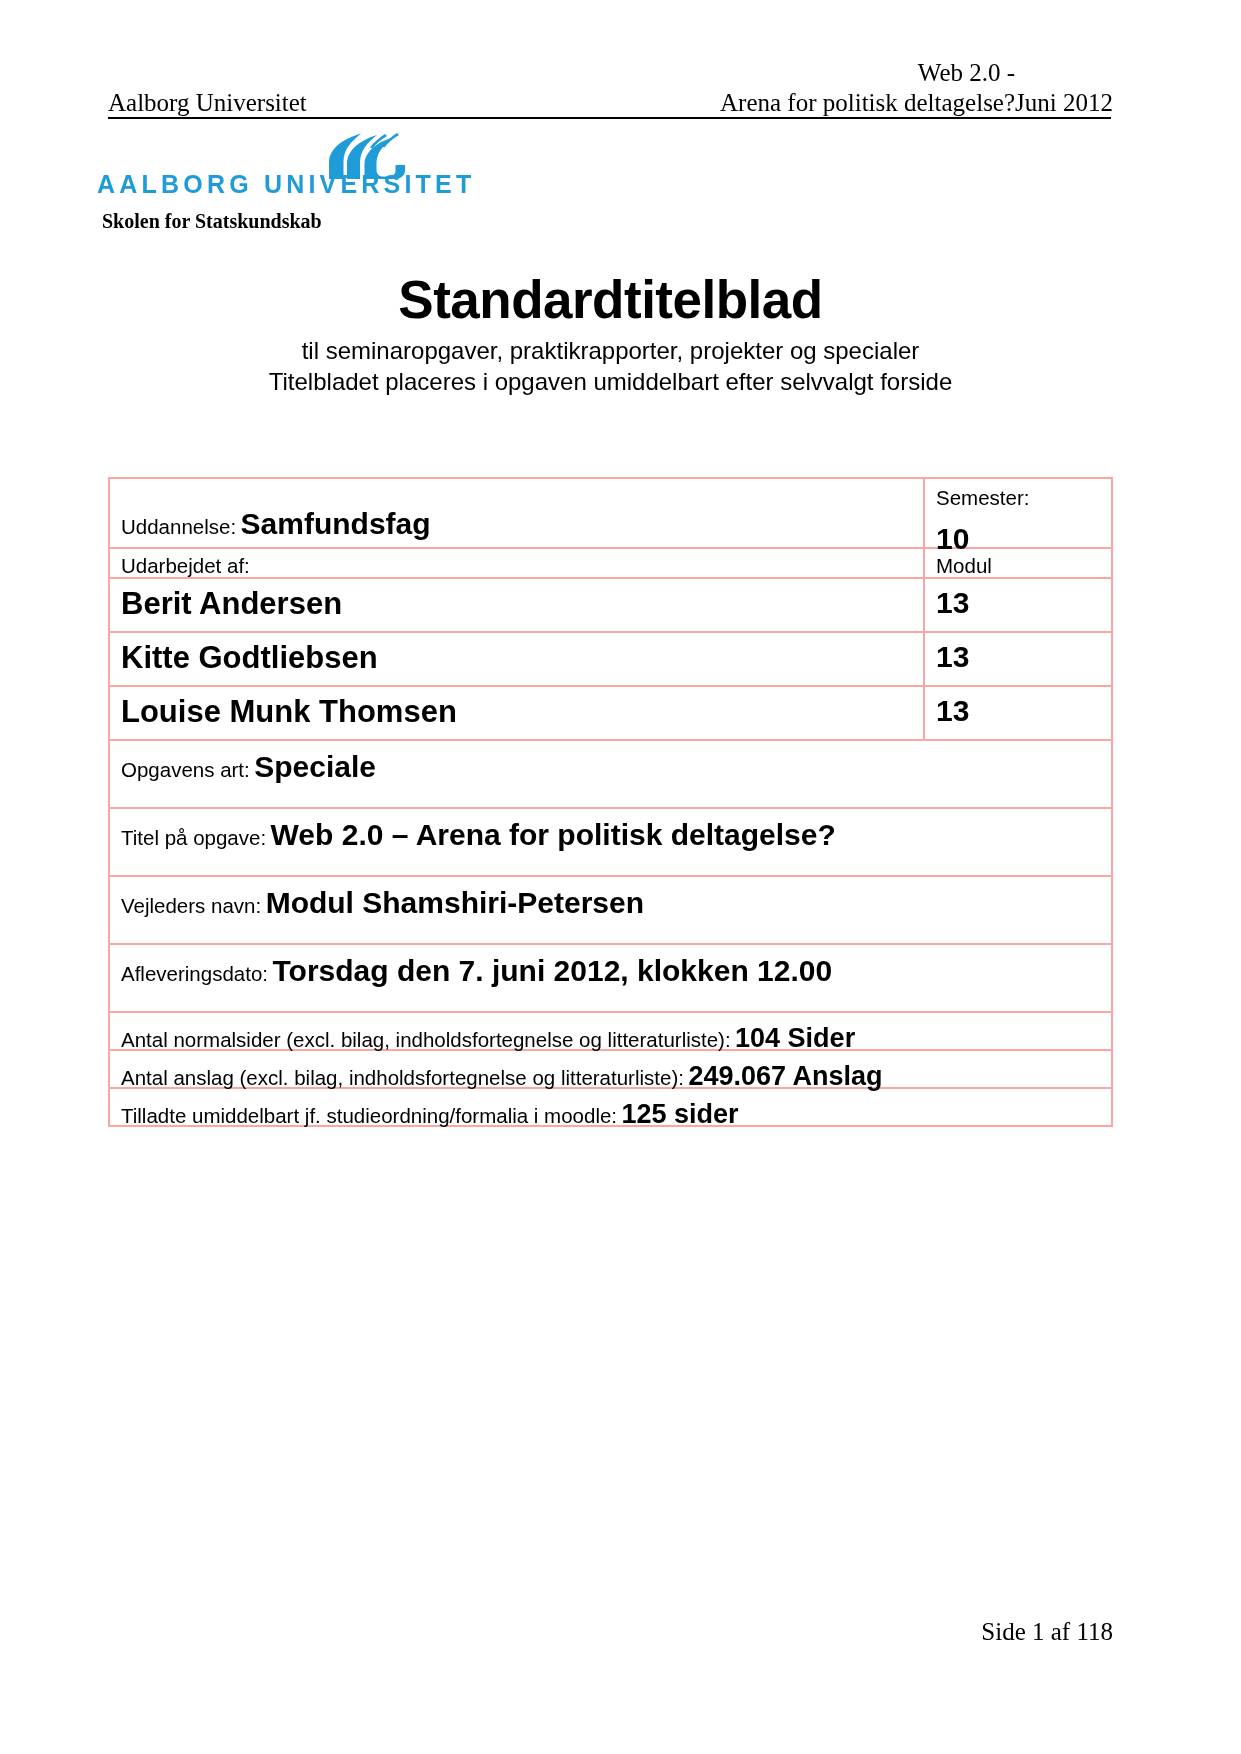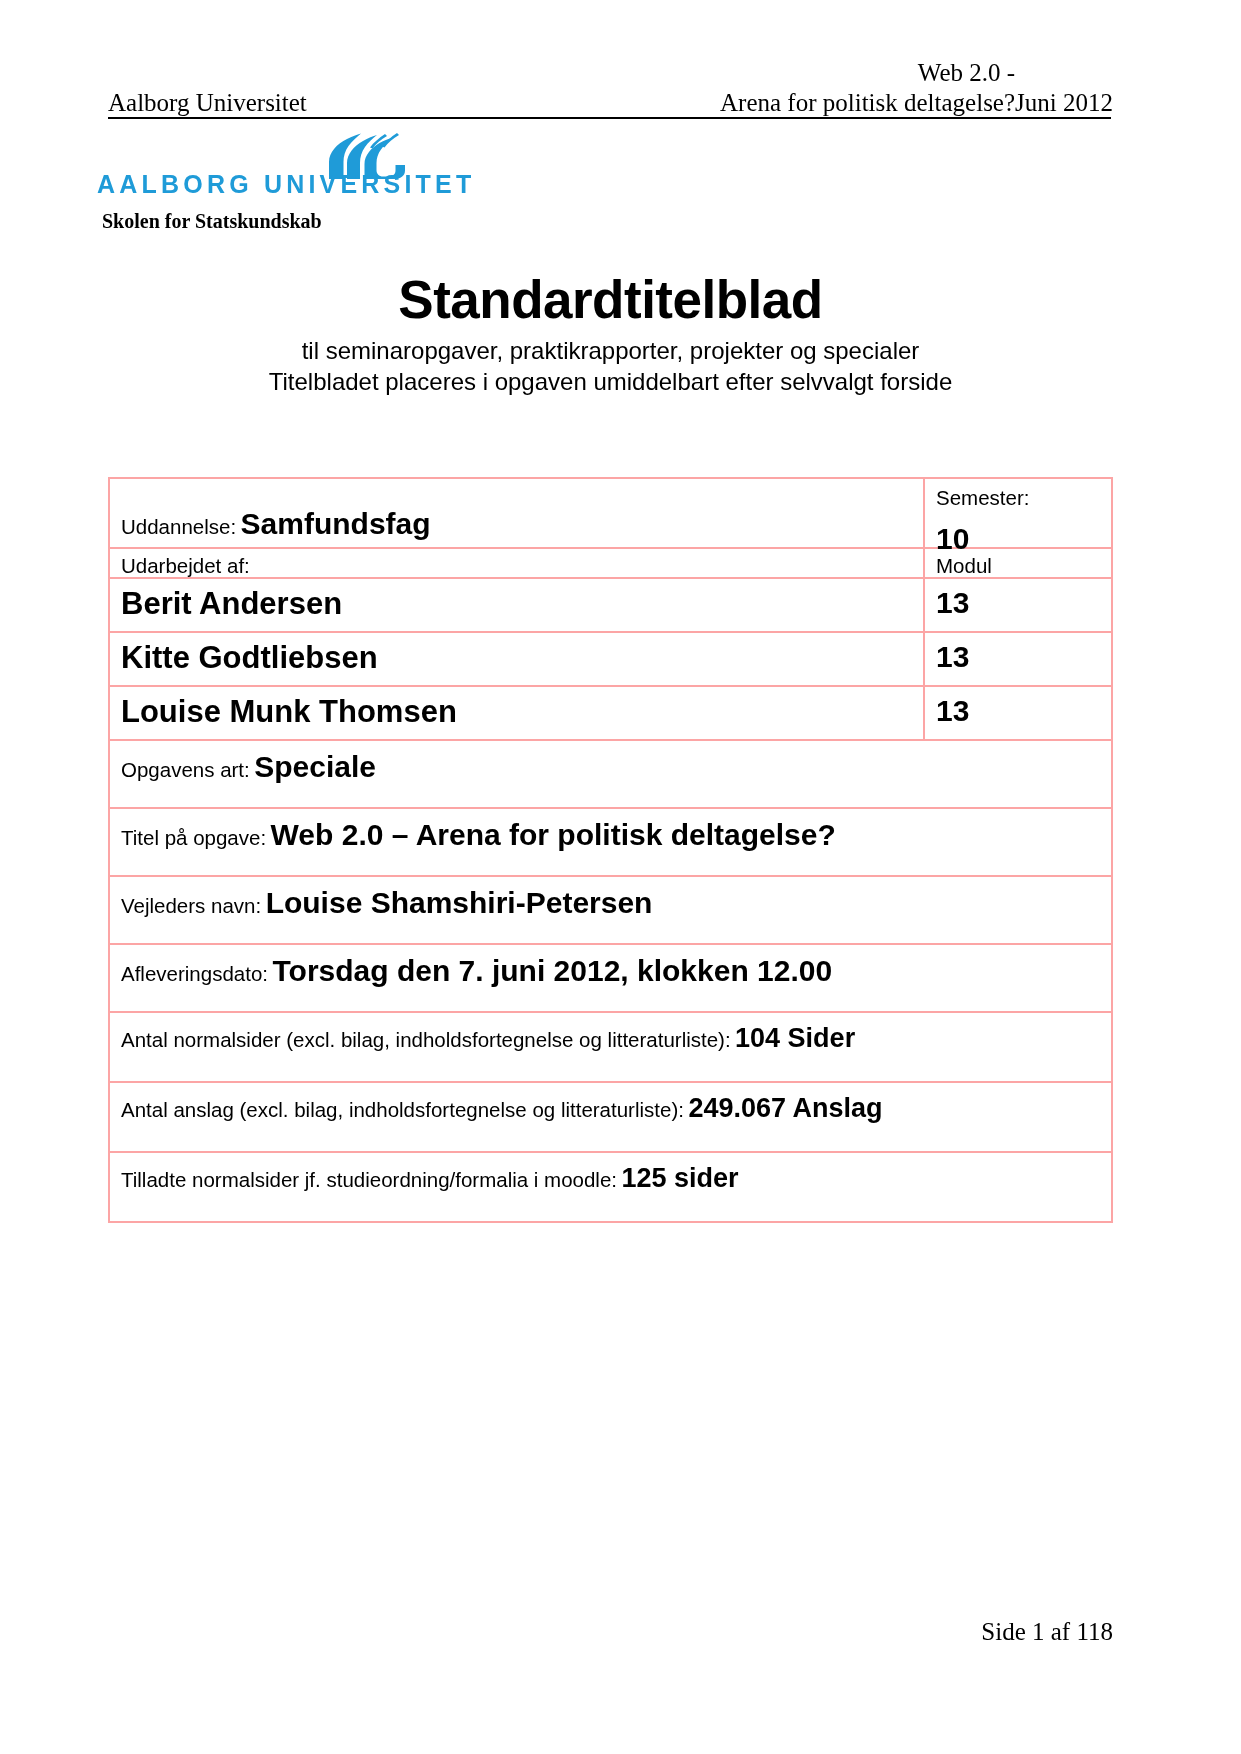--- a/index.html
+++ b/index.html
@@ -181,21 +181,21 @@
   .sem-value {
     font-family: "Liberation Sans", sans-serif;
     font-size: 30px;
     font-weight: bold;
     margin-top: 12px;
   }
 
   .row-udarbejdet .cellpad { height: 28px; box-sizing: border-box; padding: 5px 11px 4px 11px; }
   .row-author .cellpad { height: 52px; box-sizing: border-box; padding: 7px 11px 10px 11px; }
   .row-line .cellpad { height: 66px; box-sizing: border-box; padding: 9px 11px 10px 11px; }
-  .row-line-tall .cellpad { height: 68px; box-sizing: border-box; padding: 10px 11px 26px 11px; }
+  .row-line-tall .cellpad { height: 36px; box-sizing: border-box; padding: 10px 11px 26px 11px; }
 
   .inline-mix { display: block; white-space: nowrap; }
   .inline-mix .lbl, .inline-mix .val-big, .inline-mix .val-med {
     display: inline;
     vertical-align: baseline;
   }
 
   
   .doc-footer {
     position: absolute;
@@ -341,21 +341,21 @@
               </span>
             </div>
           </td>
         </tr>
 
         <tr class="row-line">
           <td class="c-main" colspan="2">
             <div class="cellpad">
               <span class="inline-mix">
                 <span class="lbl">Vejleders navn:</span>
-                <span class="val-big">Louise Shamshiri-Petersen</span>
+                <span class="val-big">Modul Shamshiri-Petersen</span>
               </span>
             </div>
           </td>
         </tr>
 
         <tr class="row-line">
           <td class="c-main" colspan="2">
             <div class="cellpad">
               <span class="inline-mix">
                 <span class="lbl">Afleveringsdato:</span>
@@ -384,21 +384,21 @@
                 <span class="val-med">249.067 Anslag</span>
               </span>
             </div>
           </td>
         </tr>
 
         <tr class="row-line-tall">
           <td class="c-main" colspan="2">
             <div class="cellpad">
               <span class="inline-mix">
-                <span class="lbl">Tilladte normalsider jf. studieordning/formalia i moodle:</span>
+                <span class="lbl">Tilladte umiddelbart jf. studieordning/formalia i moodle:</span>
                 <span class="val-med">125 sider</span>
               </span>
             </div>
           </td>
         </tr>
 
       </tbody>
     </table>
   </div>
 

